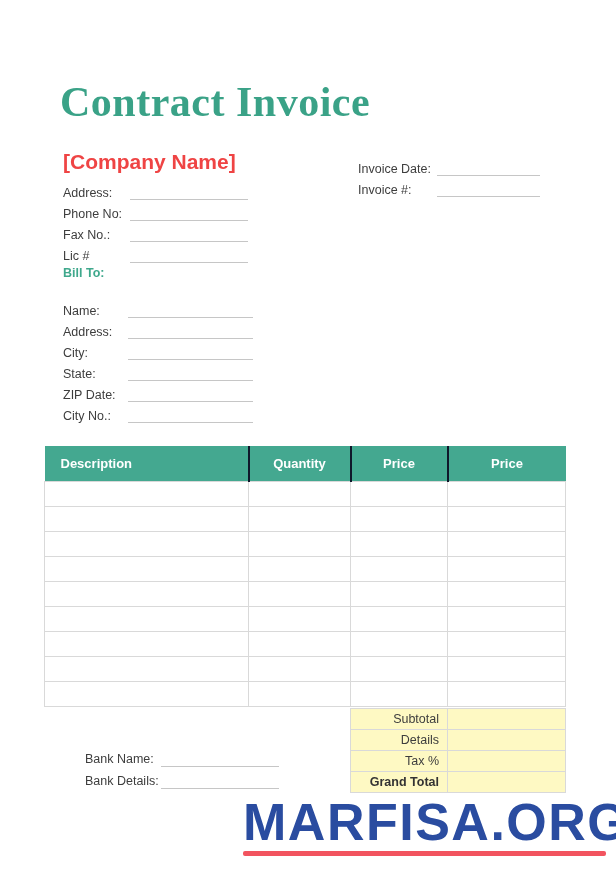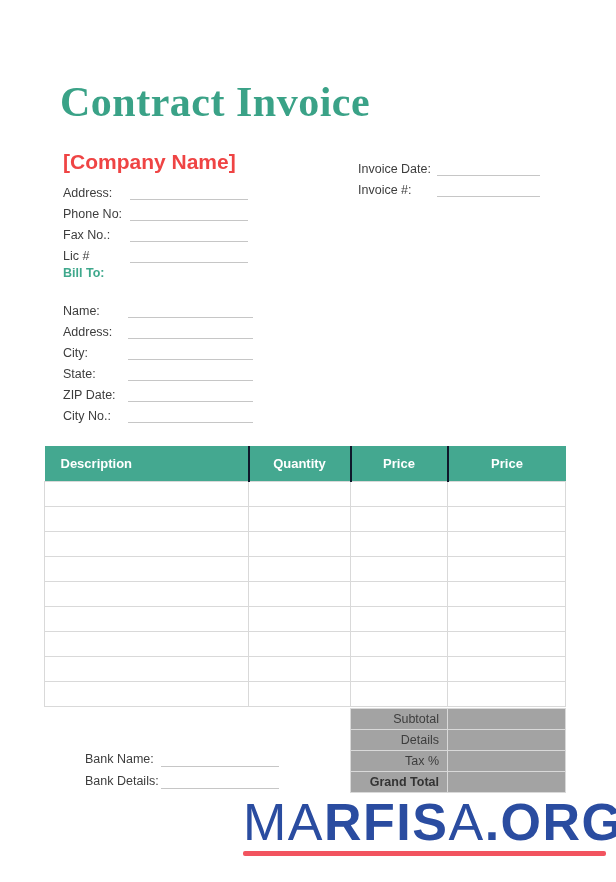--- a/index.html
+++ b/index.html
@@ -94,41 +94,41 @@
     border-collapse: collapse;
     table-layout: fixed;
   }
   .totals-table col.t-label { width: 97px; }
   .totals-table col.t-amount { width: 118px; }
   .totals-table td {
     height: 21px;
     border: 1px solid #d9d9d9;
     font-size: 12.5px;
     color: #3d3d3d;
-    background: #a3a3a3;
+    background: #fef9c3;
   }
   .totals-table td.t-label-cell { text-align: right; padding-right: 8px; }
   .totals-table tr.grand td.t-label-cell { font-weight: 700; color: #333333; }
 
   .bank-fields { position: absolute; left: 52px; top: 748px; }
   .bank-fields .field-row { height: 22px; margin-left: 33px; }
   .bank-fields .field-label { width: 76px; }
   .bank-fields .field-line { width: 118px; }
 
   .site-logo {
     position: absolute;
     left: 243px;
     top: 794px;
     font-size: 52px;
     line-height: 1.1;
     letter-spacing: 1.5px;
     color: #2a4ca0;
     white-space: nowrap;
   }
-  .site-logo .seg-light { font-weight: 400; }
+  .site-logo .seg-light { font-weight: 700; }
   .site-logo .seg-bold { font-weight: 700; }
   .logo-underline {
     position: absolute;
     left: 243px;
     top: 851px;
     width: 363px;
     height: 5px;
     background: #f2545f;
     border-radius: 2px;
   }

